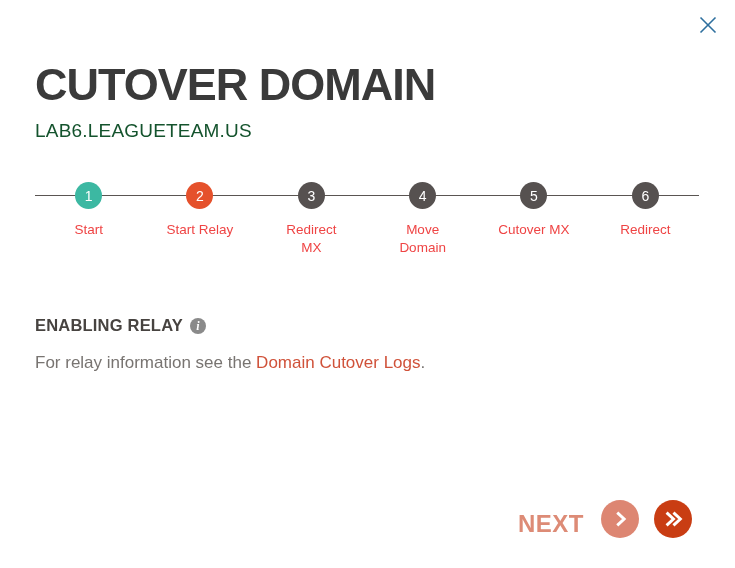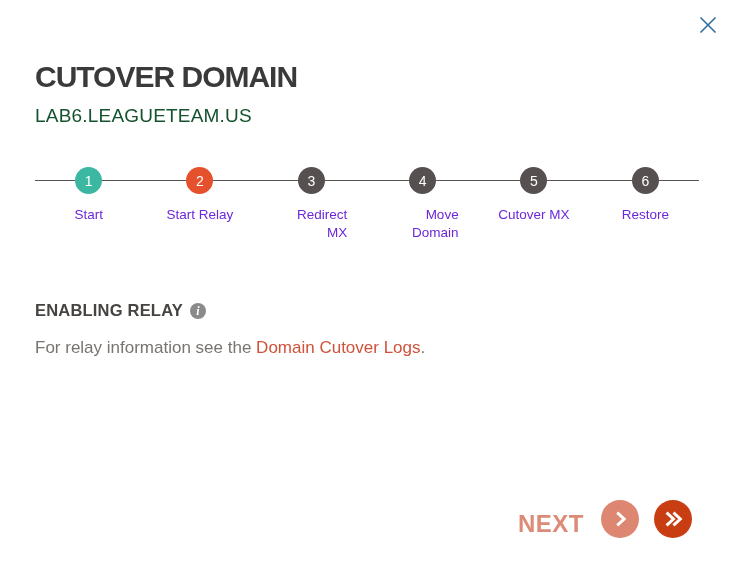--- a/index.html
+++ b/index.html
@@ -10,21 +10,21 @@
   .close-btn {
     position: absolute; top: 12px; right: 14px;
     width: 26px; height: 26px; cursor: pointer;
     display: flex; align-items: center; justify-content: center;
     background: none; border: none;
   }
 
   
   .header { margin: 62px 40px 0 35px; }
   .page-title {
-    font-size: 30px; font-weight: 700; color: #3a3a3a;
+    font-size: 45px; font-weight: 700; color: #3a3a3a;
     letter-spacing: -1px; line-height: 1.0;
   }
   .page-subtitle {
     margin-top: 13px; font-size: 19px; color: #14532d; letter-spacing: 0.2px;
   }
 
   
   .stepper { position: relative; margin: 40px 0 0 33px; width: 668px; height: 98px; }
   .stepper-line {
     position: absolute; left: 2px; right: 2px; top: 13px;
@@ -34,22 +34,22 @@
   .step { flex: 1 1 0; display: flex; flex-direction: column; align-items: center; }
   .step-circle {
     width: 27px; height: 27px; border-radius: 50%;
     display: flex; align-items: center; justify-content: center;
     color: #ffffff; font-size: 14px; font-weight: 400; z-index: 1;
   }
   .step--complete .step-circle { background: #3cb8a2; }
   .step--active   .step-circle { background: #e5512c; }
   .step--pending  .step-circle { background: #565150; }
   .step-label {
-    margin-top: 12px; font-size: 13.5px; color: #6d28d9;
-    text-align: right; line-height: 18px; max-width: 72px;
+    margin-top: 12px; font-size: 13.5px; color: #ef4444;
+    text-align: center; line-height: 18px; max-width: 72px;
   }
 
   
   .content { margin: 36px 40px 4px 35px; }
   .section-heading {
     font-size: 16.5px; font-weight: 700; color: #474340;
     letter-spacing: 0.2px; display: flex; align-items: center; gap: 7px;
   }
   .info-icon {
     width: 16px; height: 16px; border-radius: 50%;
@@ -116,21 +116,21 @@
     <div class="step step--pending">
       <div class="step-circle">4</div>
       <div class="step-label">Move Domain</div>
     </div>
     <div class="step step--pending">
       <div class="step-circle">5</div>
       <div class="step-label">Cutover MX</div>
     </div>
     <div class="step step--pending">
       <div class="step-circle">6</div>
-      <div class="step-label">Restore</div>
+      <div class="step-label">Redirect</div>
     </div>
   </div>
 </div>
 
 <div class="content">
   <div class="section-heading">
     <span>ENABLING RELAY</span>
     <span class="info-icon">i</span>
   </div>
   <p class="more-info"><span>For relay information see the </span><a class="text-link">Domain Cutover Logs</a><span>.</span></p>

